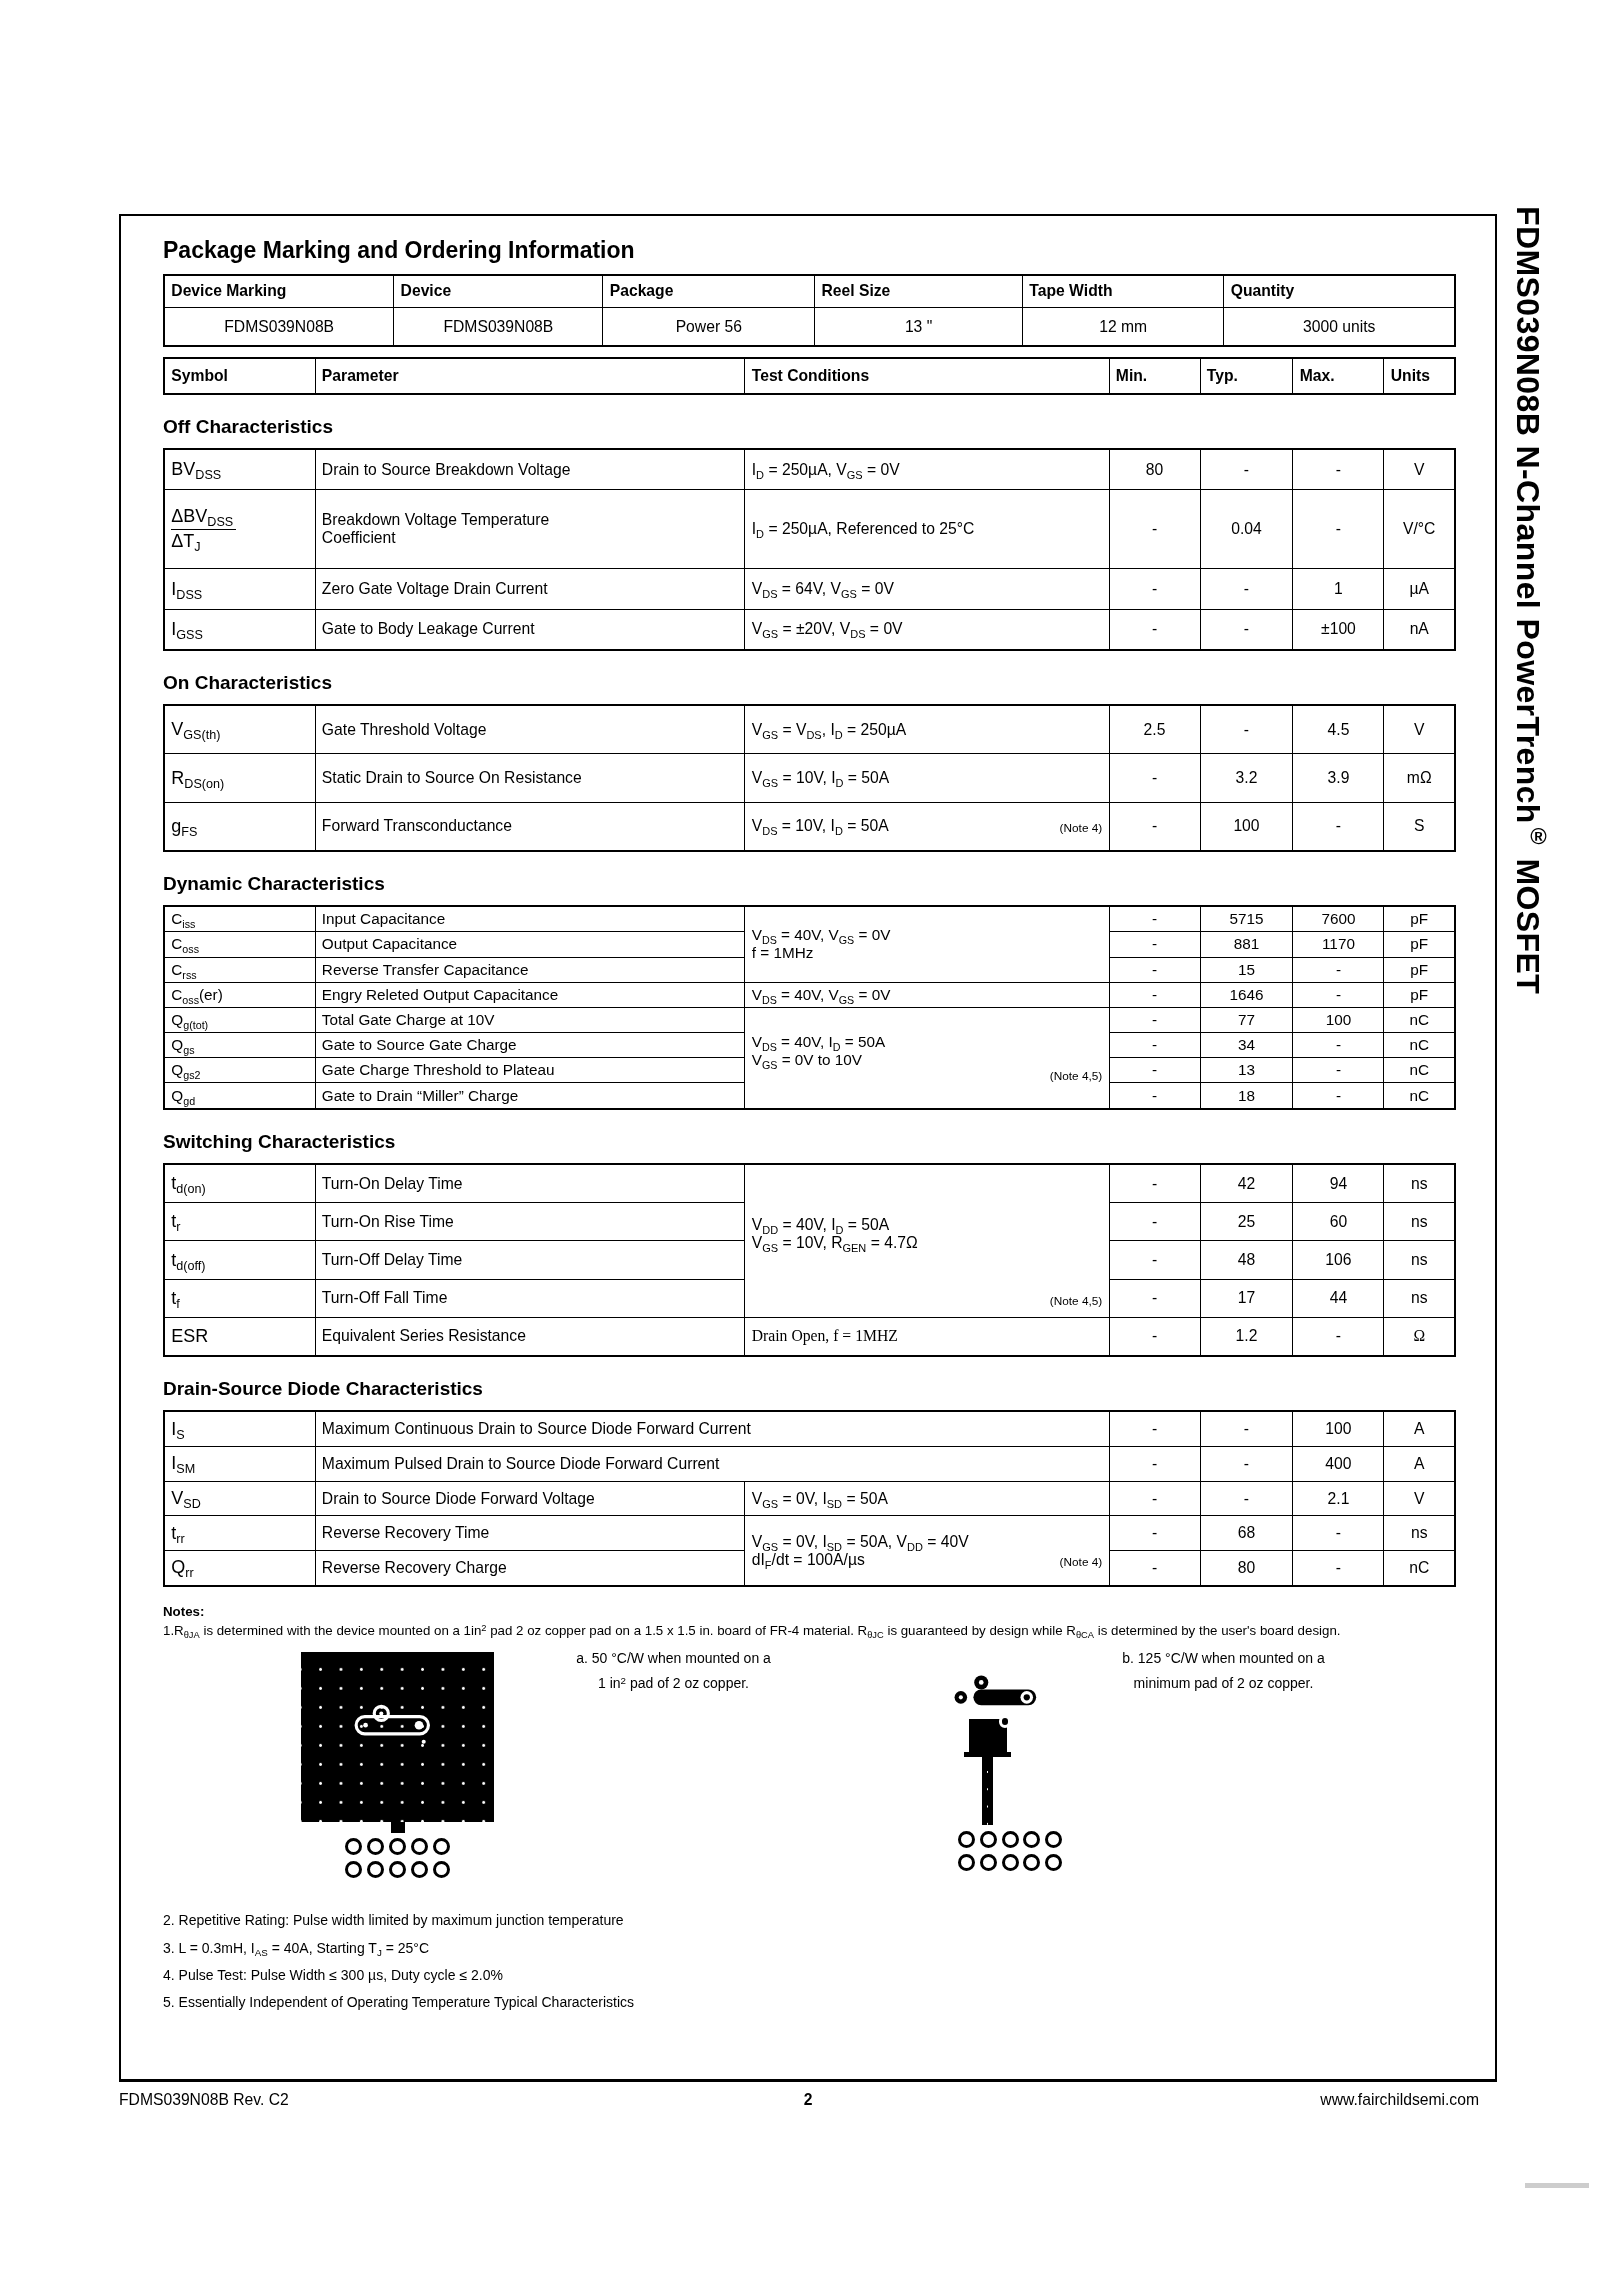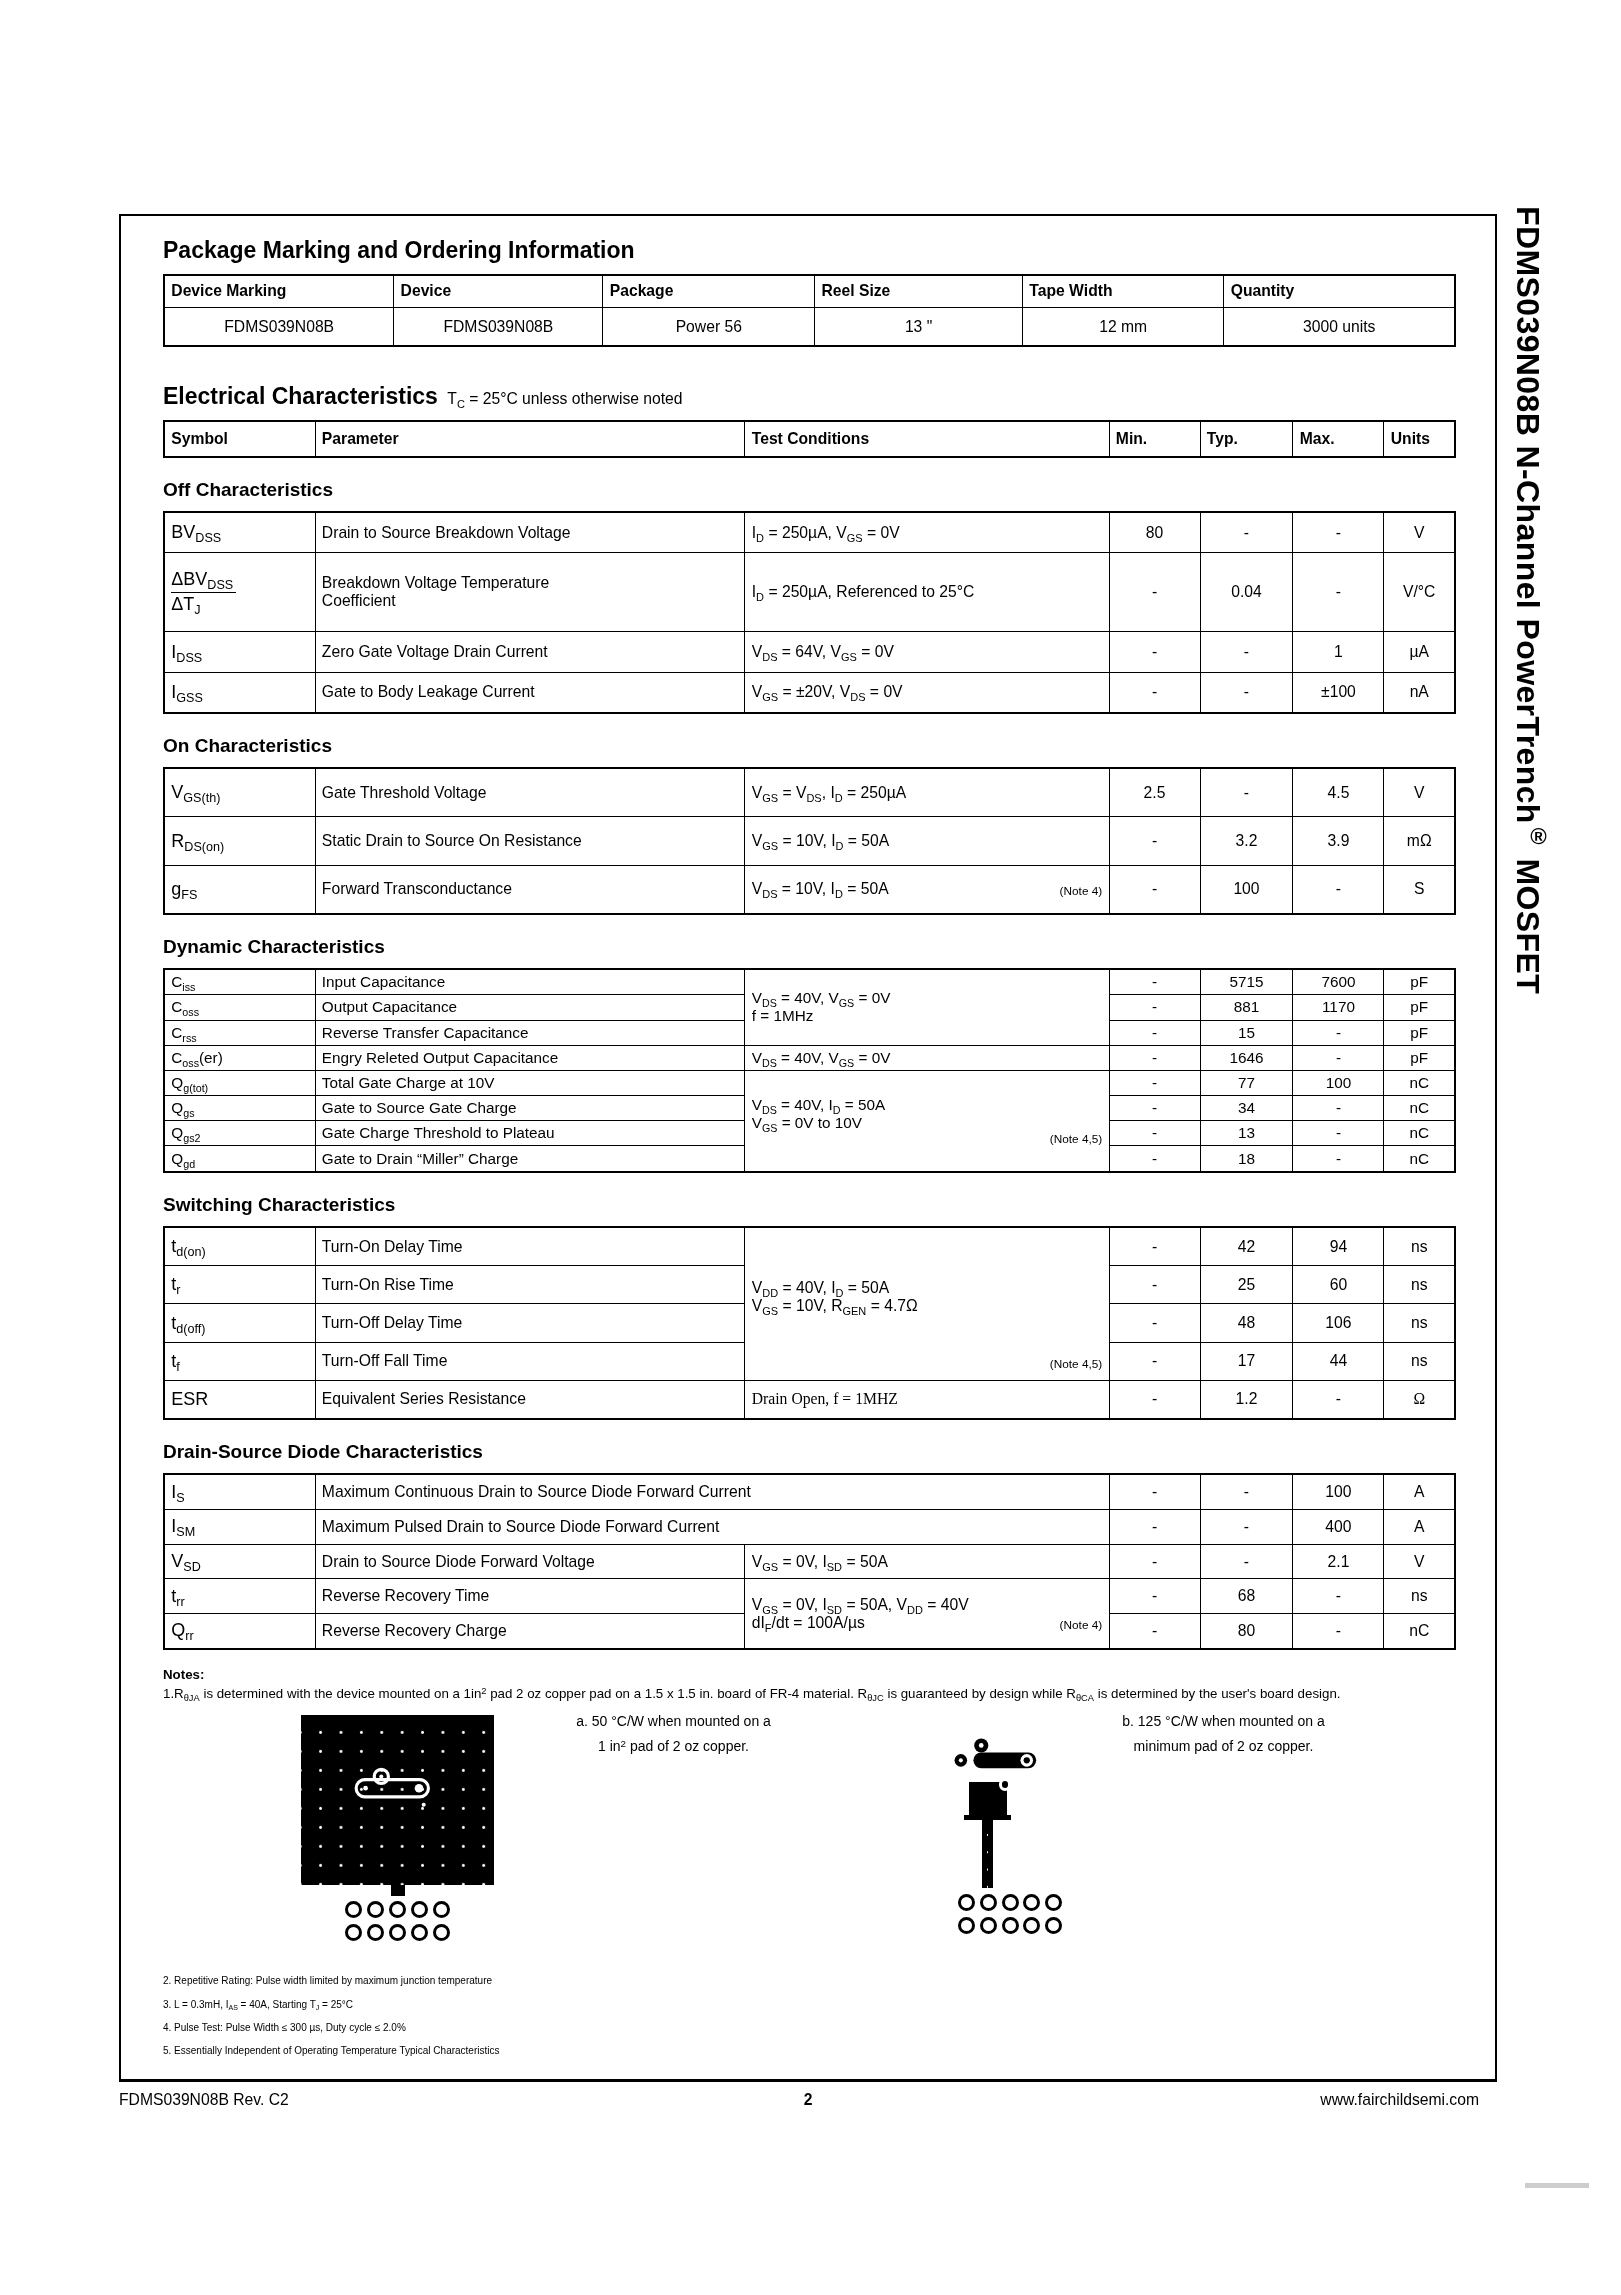--- a/index.html
+++ b/index.html
@@ -76,21 +76,21 @@
   .sq { position:absolute; left:19px; top:47px; width:38px; height:33px; background:#000; }
   .ring-w { position:absolute; right:-3.9px; top:-3.9px; width:6.3px; height:6.3px; border:3.1px solid #fff; border-radius:50%; background:#000; }
   .flange { position:absolute; left:14px; top:80px; width:47px; height:4.7px; background:#000; }
   .bar { position:absolute; left:32px; top:85px; width:11px; height:68px; background:#000;
          background-image:radial-gradient(circle, #fff 0.9px, rgba(0,0,0,0) 1.1px);
          background-size:11px 17.3px; background-position:0px 6.3px; }
   .fig-b .vias { position:absolute; left:-6.3px; width:133px; }
   .fig-b .vias.r1 { top:154px; }
   .fig-b .vias.r2 { top:177px; }
 
-  .notes-bottom { margin-top:11px; font-size:10px; line-height:1.0; }
+  .notes-bottom { margin-top:11px; font-size:14px; line-height:1.0; }
   .notes-bottom div { margin:0 0 13.3px 0; }
 
   .footer { position:absolute; left:119px; top:2091px; width:1378px; font-size:15.7px; }
   .footer .fl { position:absolute; left:0; }
   .footer .pg { position:absolute; left:50%; transform:translateX(-50%); font-weight:bold; }
   .footer .fr { position:absolute; right:18px; }
 
   .side-title {
     position:absolute; left:1509px; top:206px; writing-mode:vertical-rl;
     font-size:32px; font-weight:bold; white-space:nowrap; letter-spacing:0.4px;
@@ -129,24 +129,20 @@
           <td>FDMS039N08B</td>
           <td>FDMS039N08B</td>
           <td>Power 56</td>
           <td>13 "</td>
           <td>12 mm</td>
           <td>3000 units</td>
         </tr>
       </tbody>
         </table>
 
-      <div class="ec-title-line">
-        <h1>Electrical Characteristics</h1>
-        <span class="ec-sub">T<sub>C</sub> = 25°C unless otherwise noted</span>
-      </div>
 
       <table class="tbl echead">
         <colgroup>
             <col style="width:11.7%">
             <col style="width:33.3%">
             <col style="width:28.2%">
             <col style="width:7.05%">
             <col style="width:7.2%">
             <col style="width:7.05%">
             <col style="width:5.5%">

